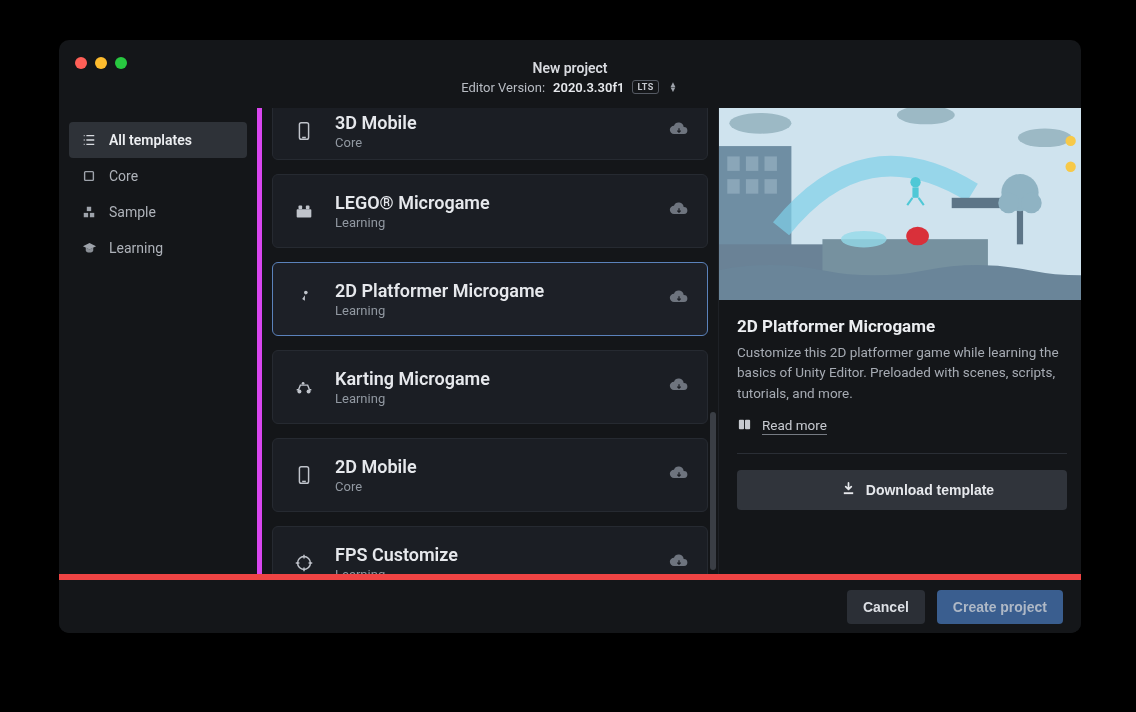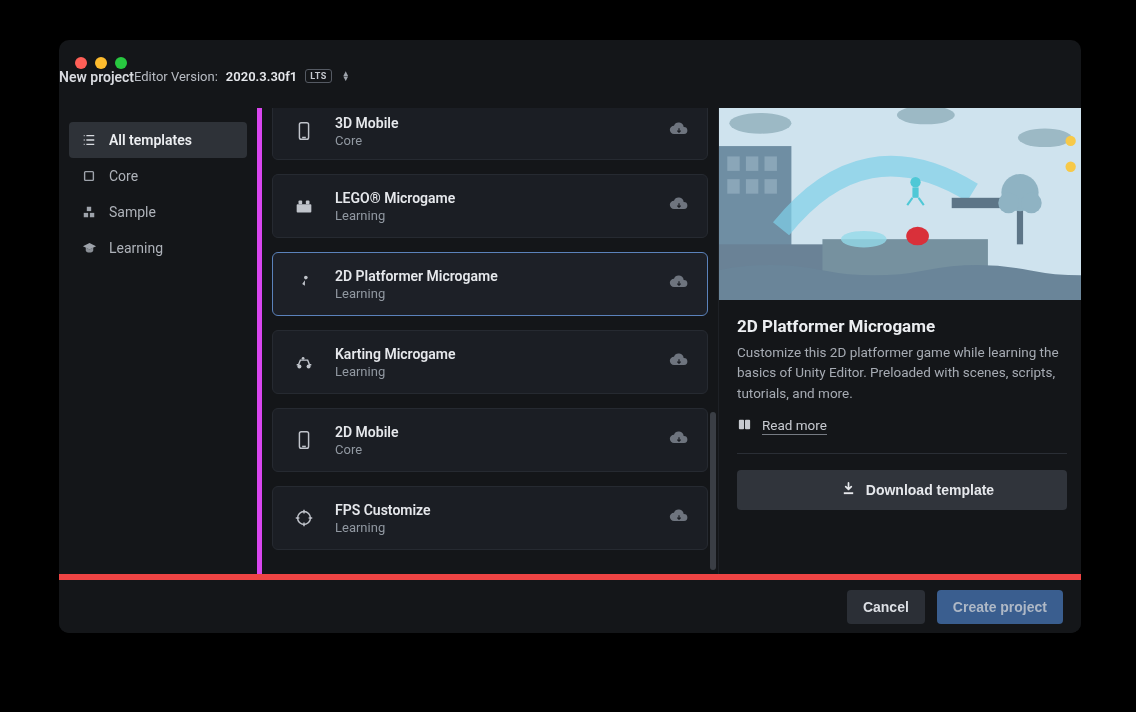--- a/index.html
+++ b/index.html
@@ -3,49 +3,49 @@
 <meta charset="utf-8">
 <style>
   * { box-sizing: border-box; margin: 0; padding: 0; }
   html, body { width: 1136px; height: 712px; background: #000; font-family: -apple-system, BlinkMacSystemFont, "Segoe UI", Roboto, sans-serif; overflow: hidden; }
   .window {
     position: absolute; left: 59px; top: 40px; width: 1022px; height: 593px;
     background: #141619; border-radius: 10px; overflow: hidden;
     box-shadow: 0 20px 60px rgba(0,0,0,0.7);
     display: flex; flex-direction: column;
   }
-  .titlebar { height: 68px; display:flex; flex-direction:row; align-items:center; justify-content:flex-start; position:relative; }
+  .titlebar { height: 68px; display:flex; flex-direction:column; align-items:center; justify-content:center; position:relative; }
   .traffic { position:absolute; left:16px; top:17px; display:flex; gap:8px; }
   .dot { width:12px; height:12px; border-radius:50%; }
   .dot.r { background:#ff5f57; } .dot.y { background:#febc2e; } .dot.g { background:#28c840; }
   .titlebar .title { color:#d8dadf; font-size:14px; font-weight:600; margin-top:6px; }
   .titlebar .subtitle { display:flex; align-items:center; gap:8px; color:#b8bcc3; font-size:13px; margin-top:4px; }
   .version-txt { color:#e6e8ec; font-weight:600; }
   .lts-badge { font-size:9px; font-weight:700; letter-spacing:0.5px; color:#c6c9cf; border:1px solid #555a63; border-radius:3px; padding:1px 4px; }
   .updown { color:#9ea3ab; display:inline-flex; flex-direction:column; line-height:5px; font-size:8px; cursor:pointer; padding:2px; }
 
   .body { flex:1; display:flex; min-height:0; }
   .sidebar { width:203px; background:#141619; padding:14px 10px; border-right:5px solid #d946ef; }
   .side-item { display:flex; align-items:center; gap:12px; color:#aeb2b9; padding:10px 12px; border-radius:4px; font-size:14px; cursor:pointer; }
   .side-item.active { background:#2e3238; color:#eceef1; font-weight:600; }
   .side-item .ic { width:16px; height:16px; display:flex; align-items:center; justify-content:center; color:#9ea3ab; }
   .side-item.active .ic { color:#d9dce1; }
 
   .listpane { width:456px; background:#141619; padding:0 10px 10px 10px; overflow:hidden; position:relative; }
   .listpane .scrollbar { position:absolute; right:2px; top:304px; width:6px; height:158px; background:#3a3e45; border-radius:3px; }
   .card {
     background:#1b1e24; border:1px solid #262a31; border-radius:6px;
-    margin-bottom:14px; height:64px; display:flex; align-items:center;
+    margin-bottom:14px; height:74px; display:flex; align-items:center;
     padding:0 18px; gap:18px; cursor:pointer; position:relative;
   }
   .card.first { margin-top:-6px; height:58px; }
   .card.selected { border:1.5px solid #5b82bb; background:#1d2027; }
   .card .tpl-ic { width:26px; height:26px; display:flex; align-items:center; justify-content:center; color:#c0c4cb; }
   .card .txt { flex:1; }
-  .card .name { color:#e6e8ec; font-size:14px; font-weight:600; }
+  .card .name { color:#e6e8ec; font-size:18px; font-weight:600; }
   .card .cat { color:#9198a1; font-size:13px; margin-top:2px; }
   .card .cloud { color:#6e747e; }
 
   .detail { flex:1; background:#141619; border-left:1px solid #1e2126; padding:0 14px 14px 18px; display:flex; flex-direction:column; }
   .preview { width:100%; height:192px; margin-left:-18px; margin-right:-14px; width:calc(100% + 32px); position:relative; overflow:hidden; }
   .preview svg { width:100%; height:100%; display:block; }
   .detail h2 { color:#eceef1; font-size:17px; font-weight:700; margin-top:16px; }
   .detail p.desc { color:#a6abb3; font-size:13.5px; line-height:1.5; margin-top:6px; }
   .readmore-row { display:flex; align-items:center; gap:10px; margin-top:14px; color:#c7cad0; font-size:13.5px; }
   .readmore-row .rm { border-bottom:1px solid #767b83; padding-bottom:1px; cursor:pointer; }

